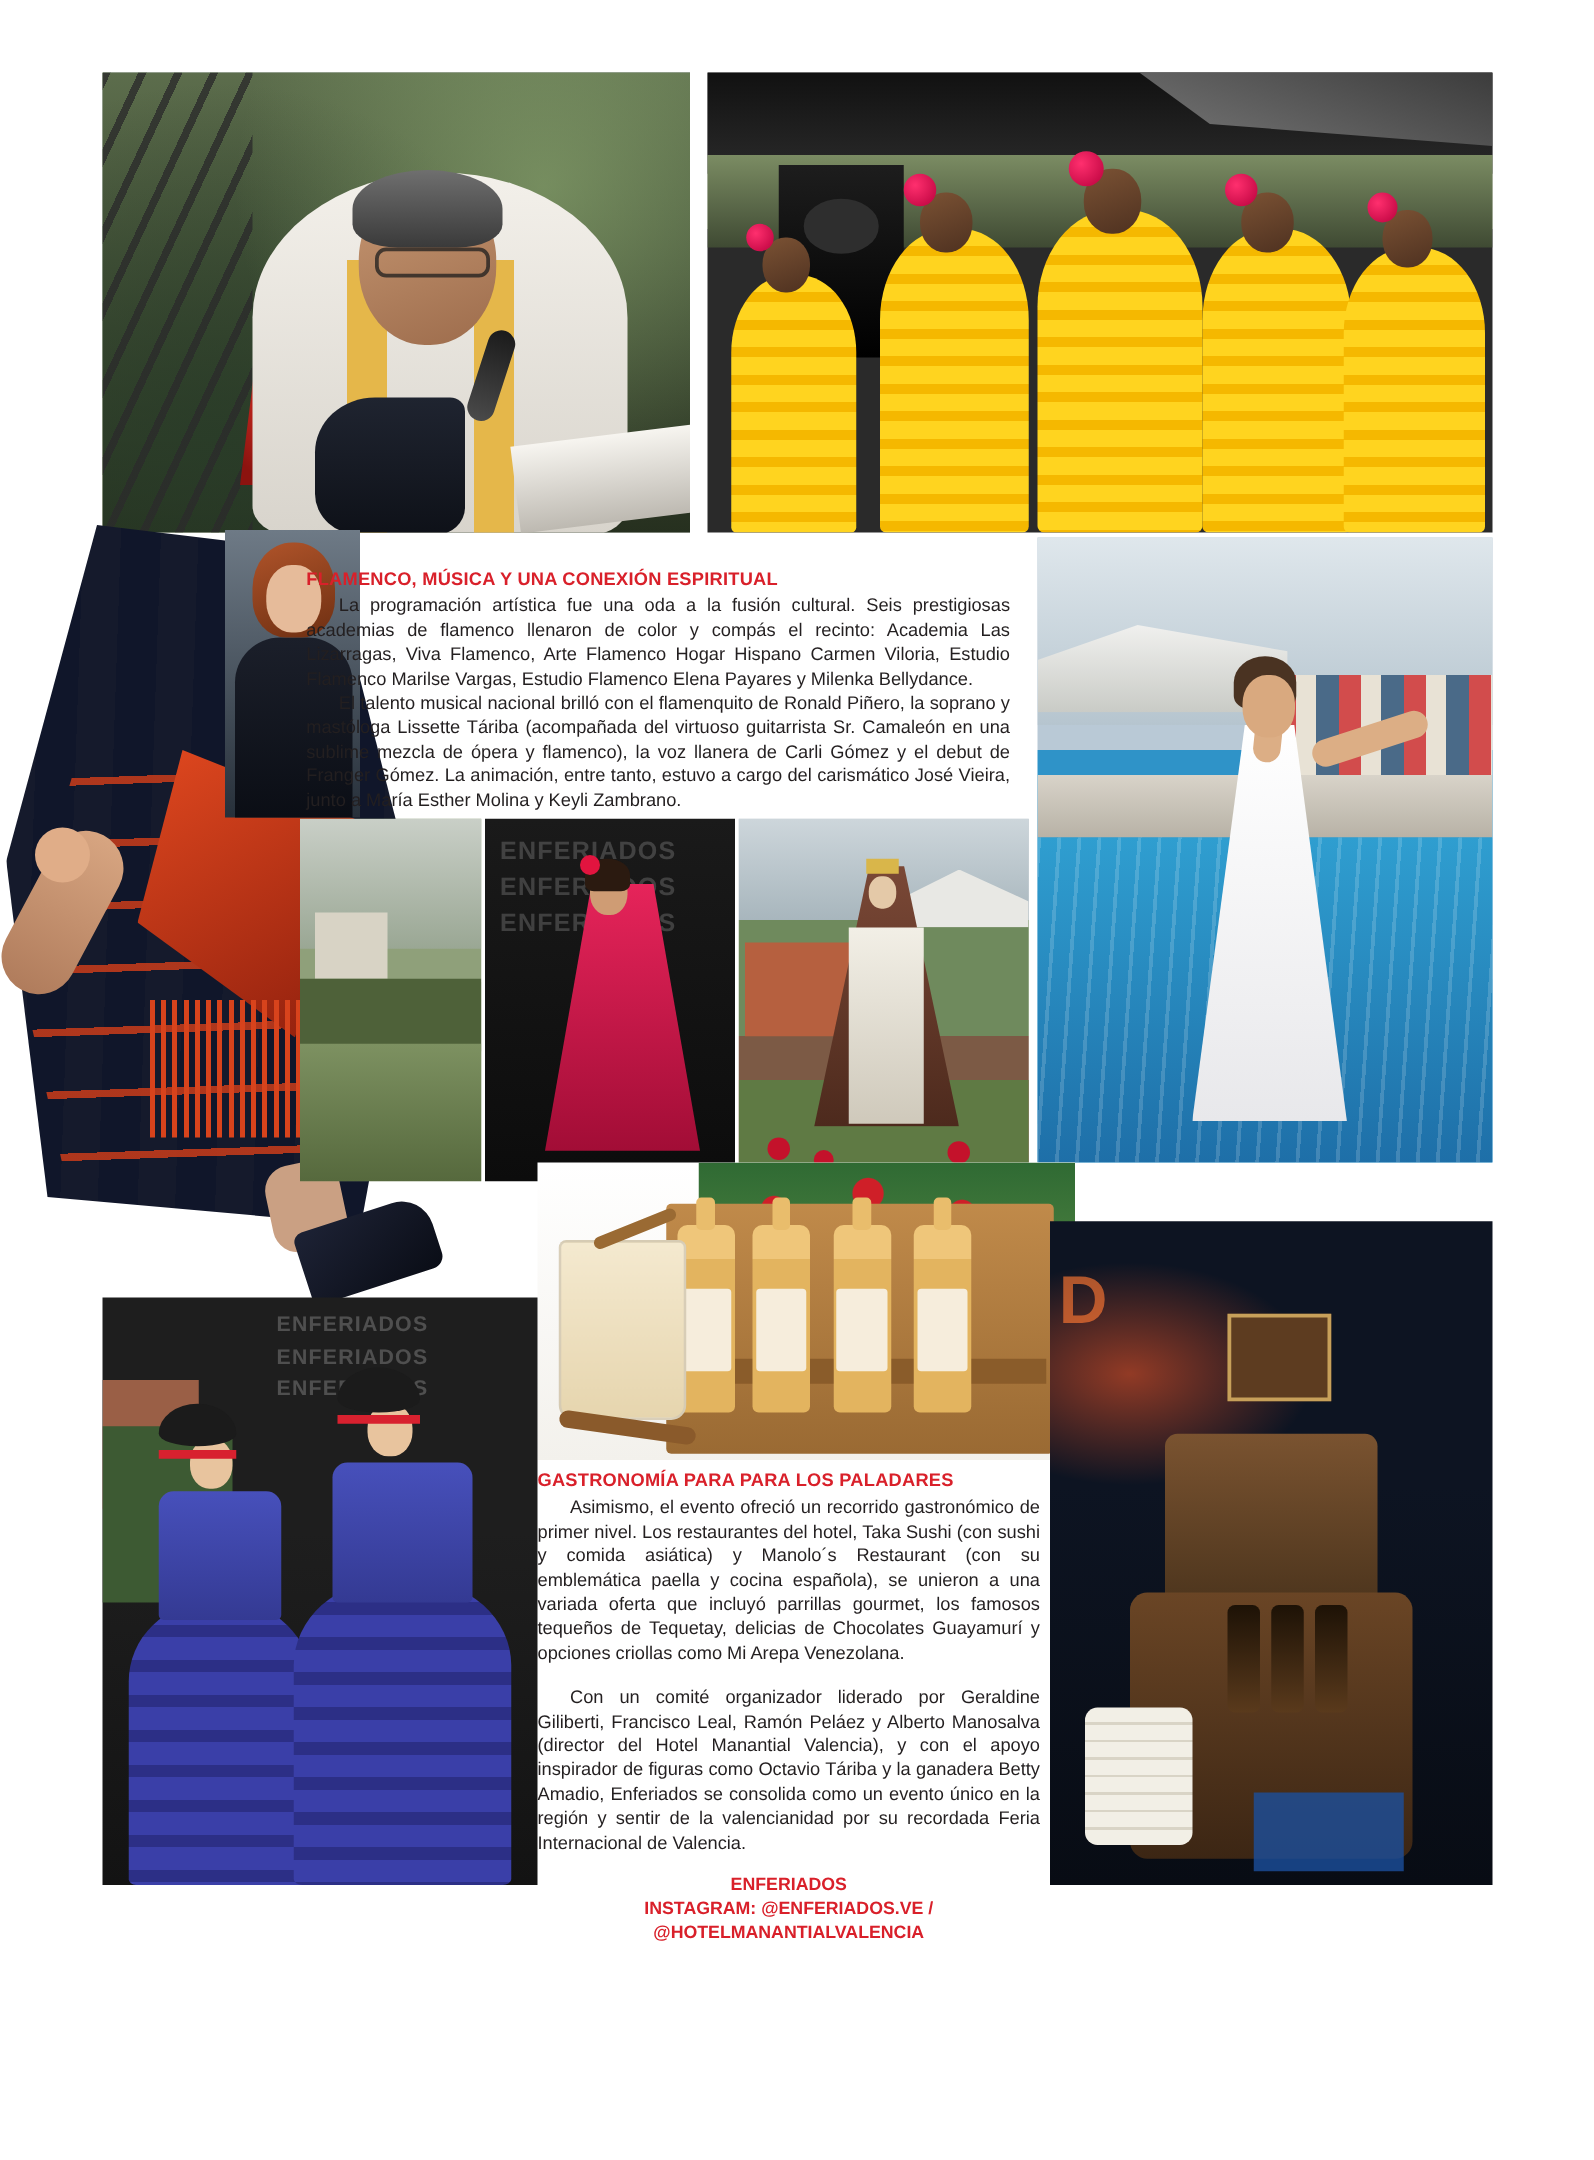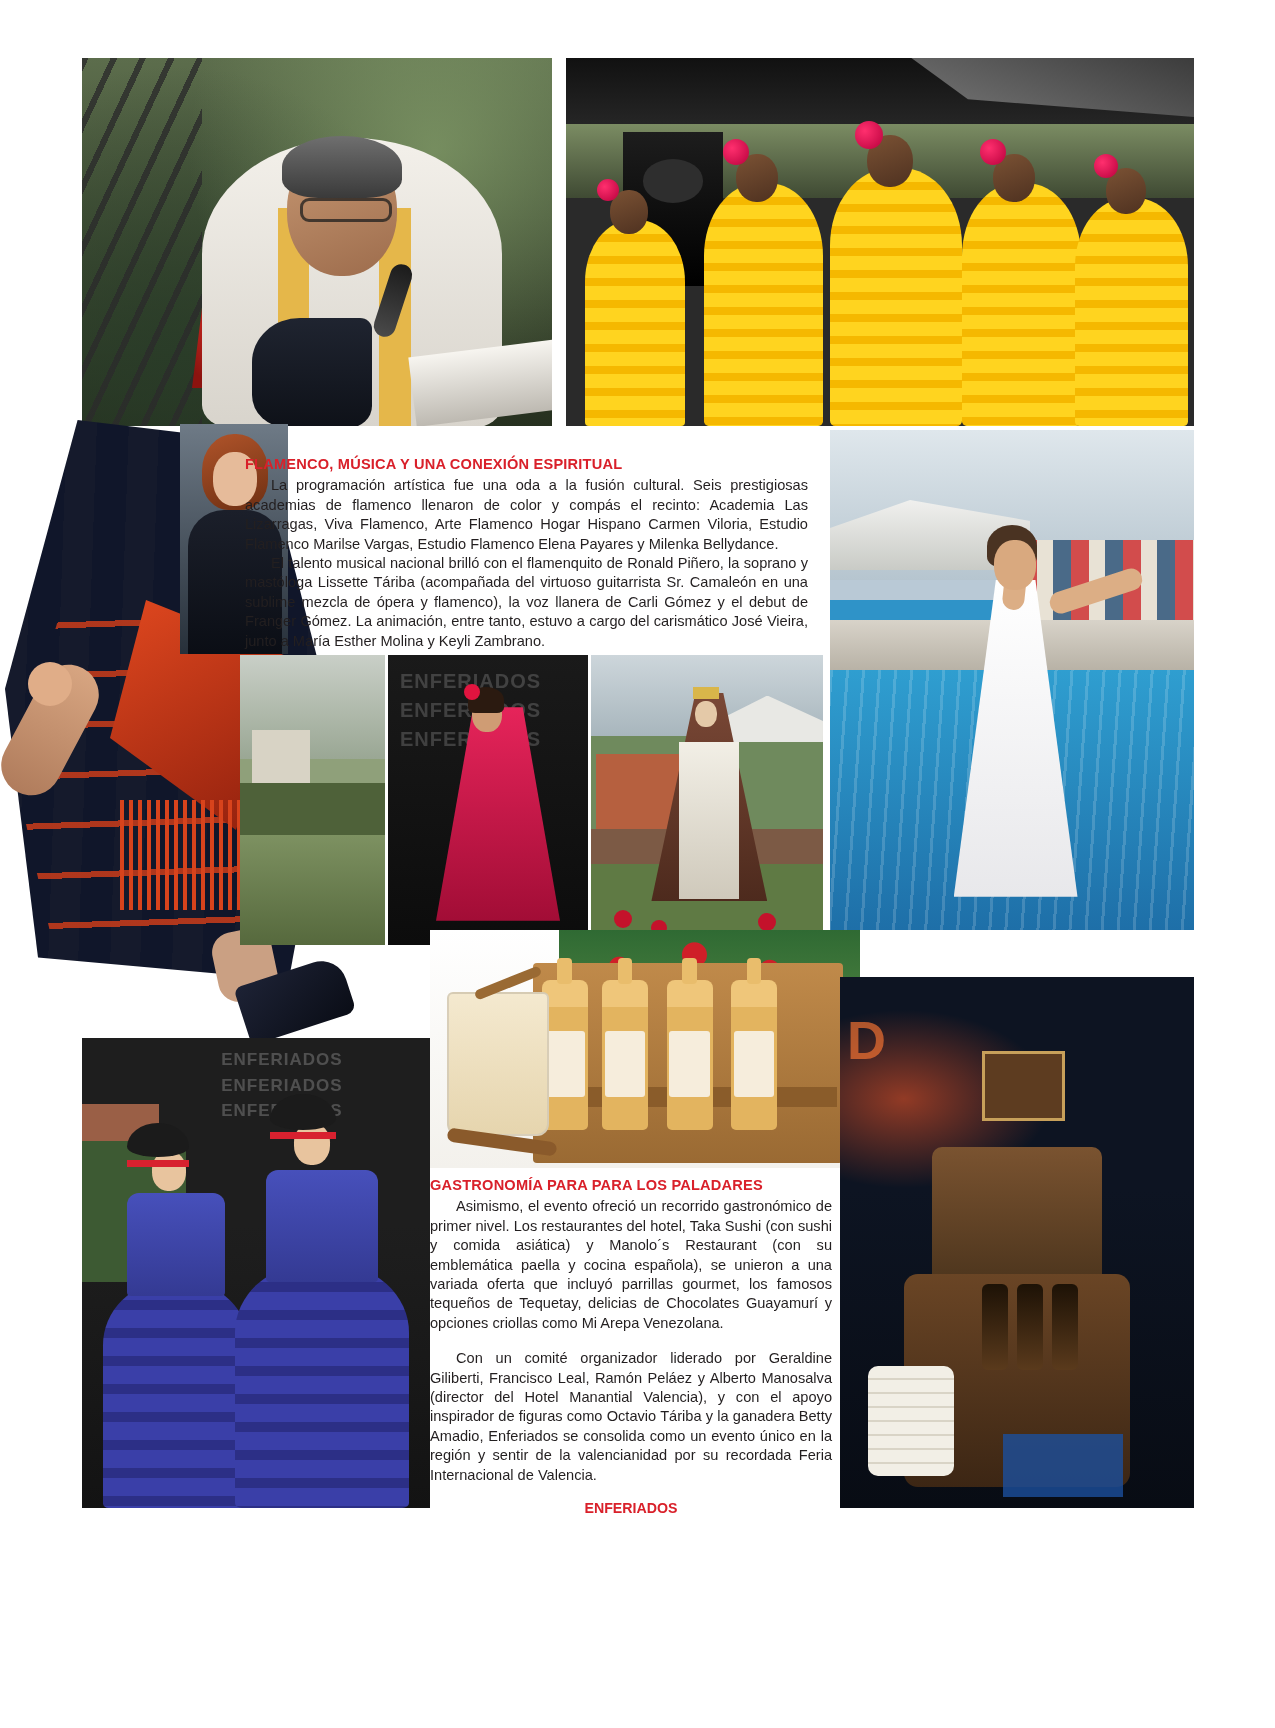--- a/index.html
+++ b/index.html
@@ -372,16 +372,17 @@
     <div class="ni-cups"></div>
     <div class="ni-blue"></div>
   </div>
 
   <div class="textcol" id="text-gastronomy" style="left:430px;top:1176px;width:402px;">
     <div class="heading">GASTRONOMÍA PARA PARA LOS PALADARES</div>
     <p class="para">Asimismo, el evento ofreció un recorrido gastronómico de primer nivel. Los restaurantes del hotel, Taka Sushi (con sushi y comida asiática) y Manolo´s Restaurant (con su emblemática paella y cocina española), se unieron a una variada oferta que incluyó parrillas gourmet, los famosos tequeños de Tequetay, delicias de Chocolates Guayamurí y opciones criollas como Mi Arepa Venezolana.</p>
     <p class="para" style="margin-top:16px;">Con un comité organizador liderado por Geraldine Giliberti, Francisco Leal, Ramón Peláez y Alberto Manosalva (director del Hotel Manantial Valencia), y con el apoyo inspirador de figuras como Octavio Táriba y la ganadera Betty Amadio, Enferiados se consolida como un evento único en la región y sentir de la valencianidad por su recordada Feria Internacional de Valencia.</p>
     <div class="coord">
       <div>ENFERIADOS</div>
+      <div>INSTAGRAM: @ENFERIADOS.VE / @HOTELMANANTIALVALENCIA</div>
     </div>
   </div>
 
 </div>
 
 </body></html>

